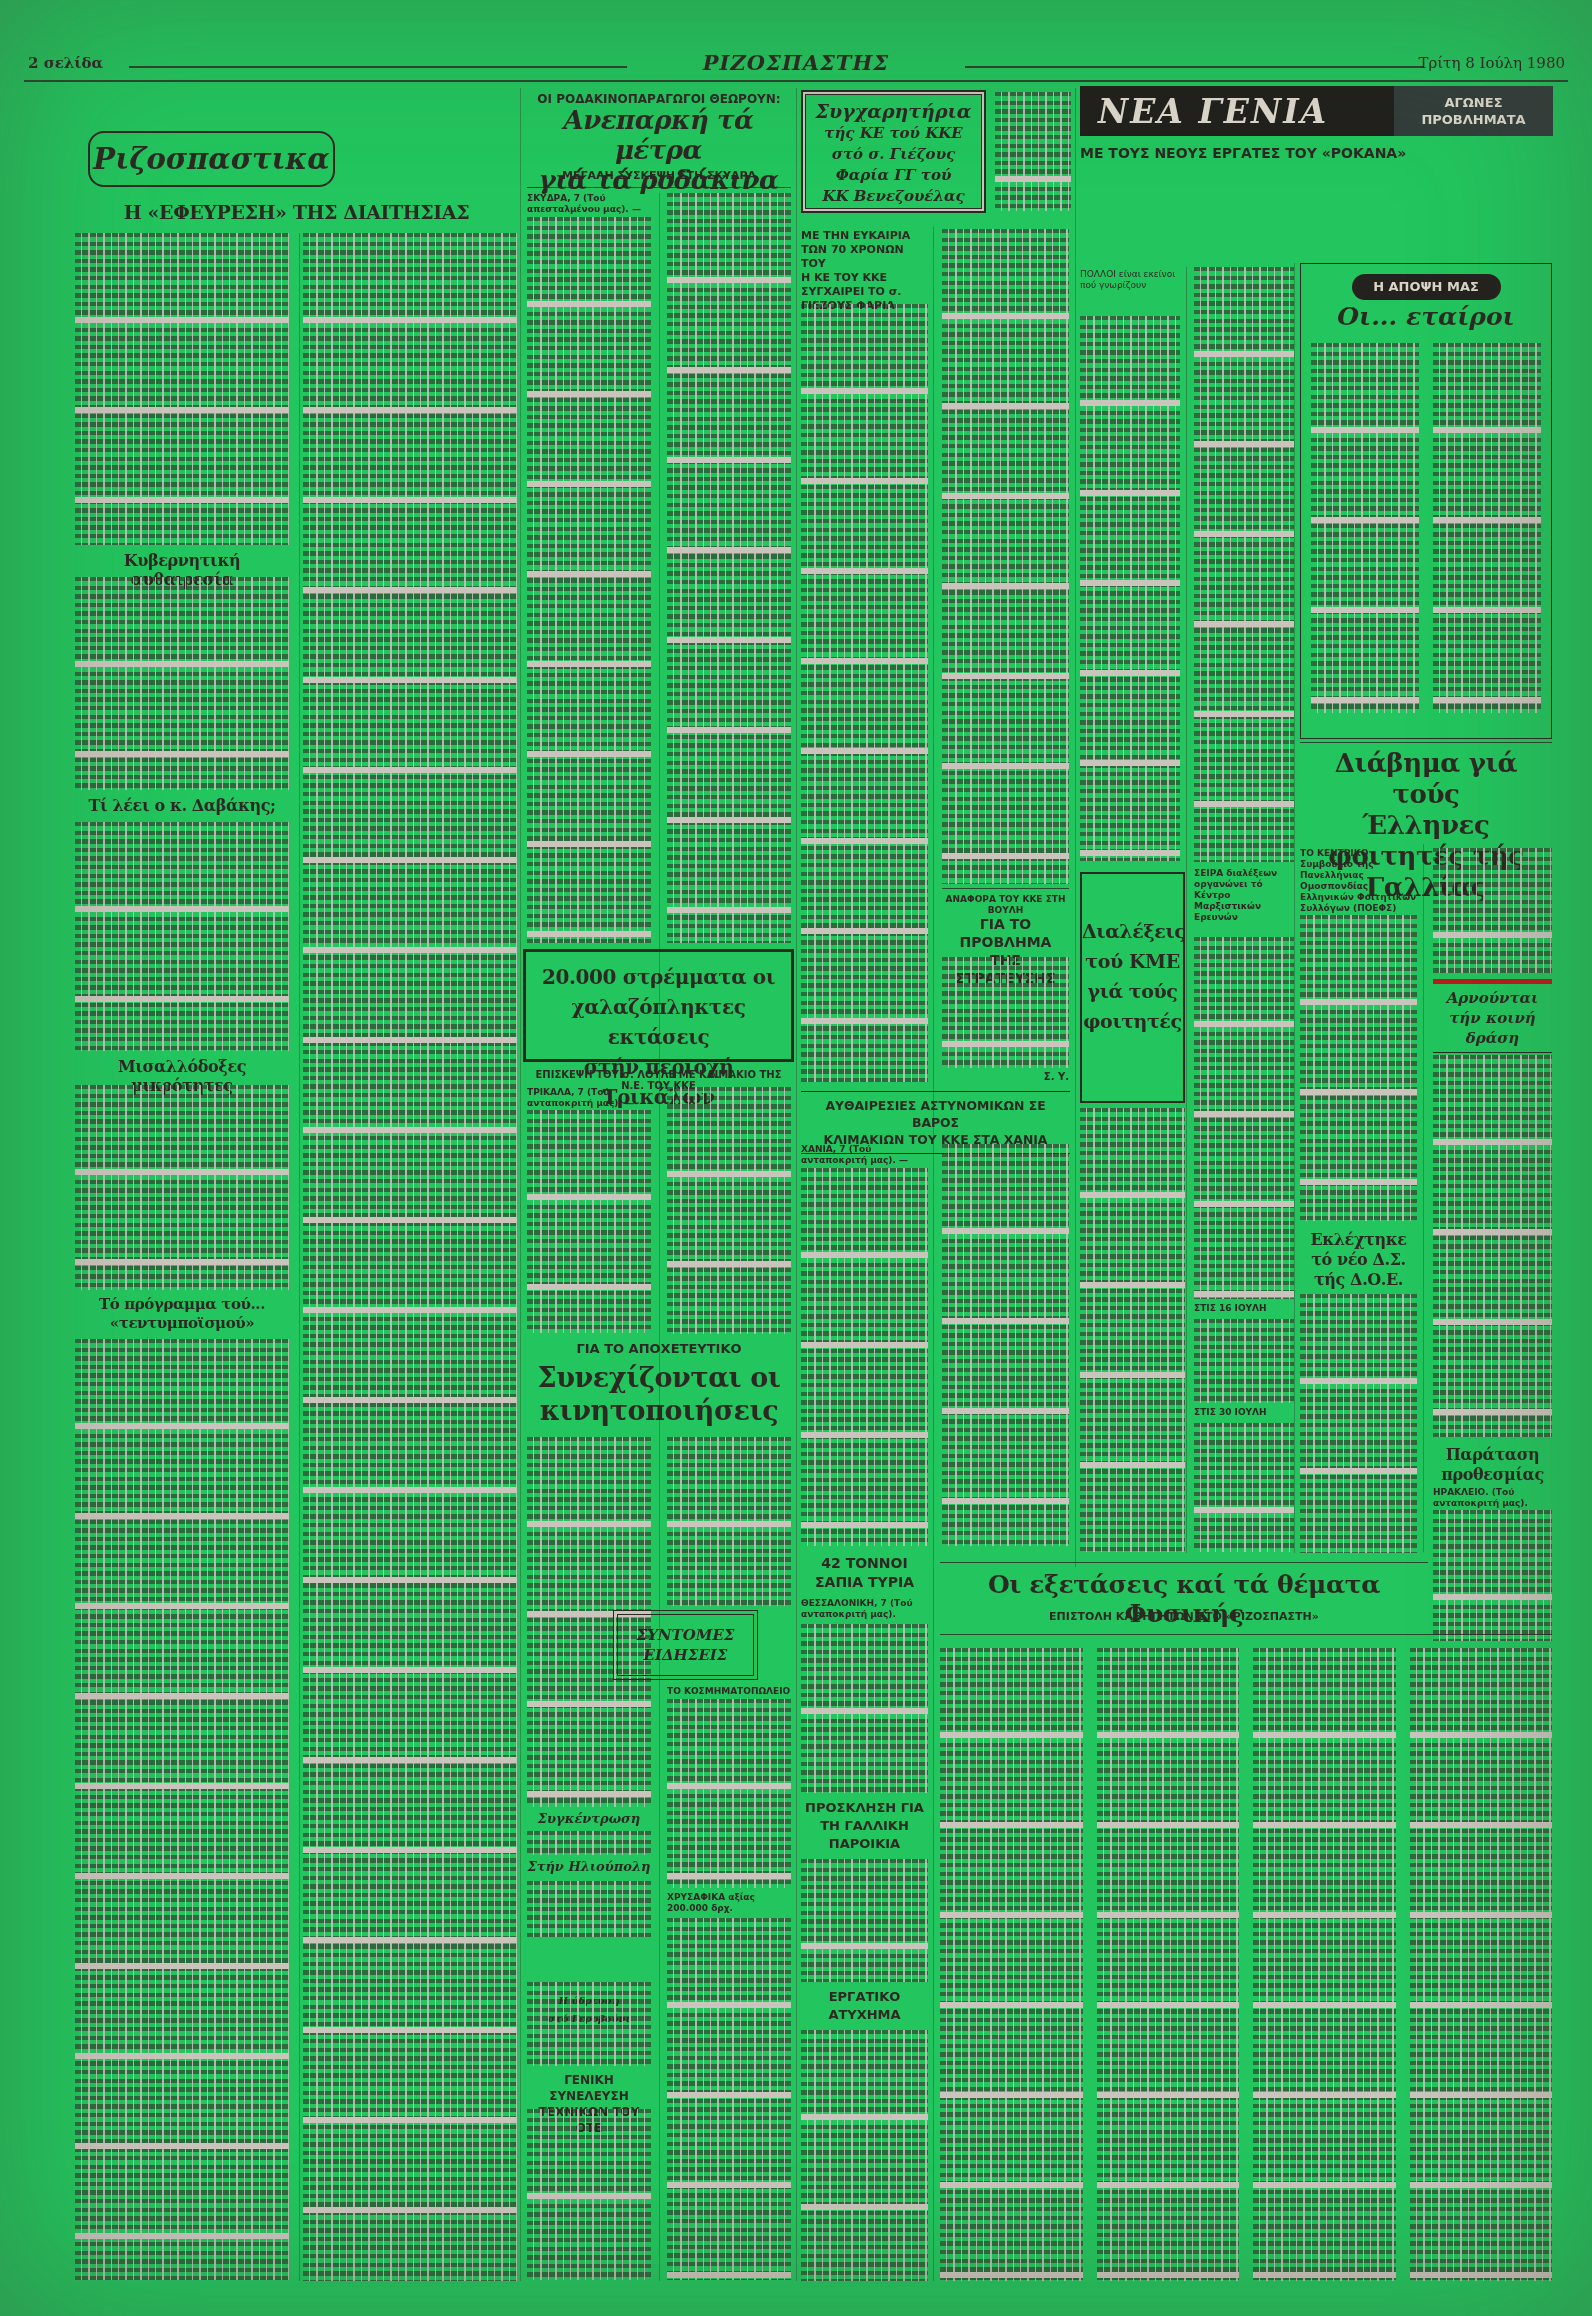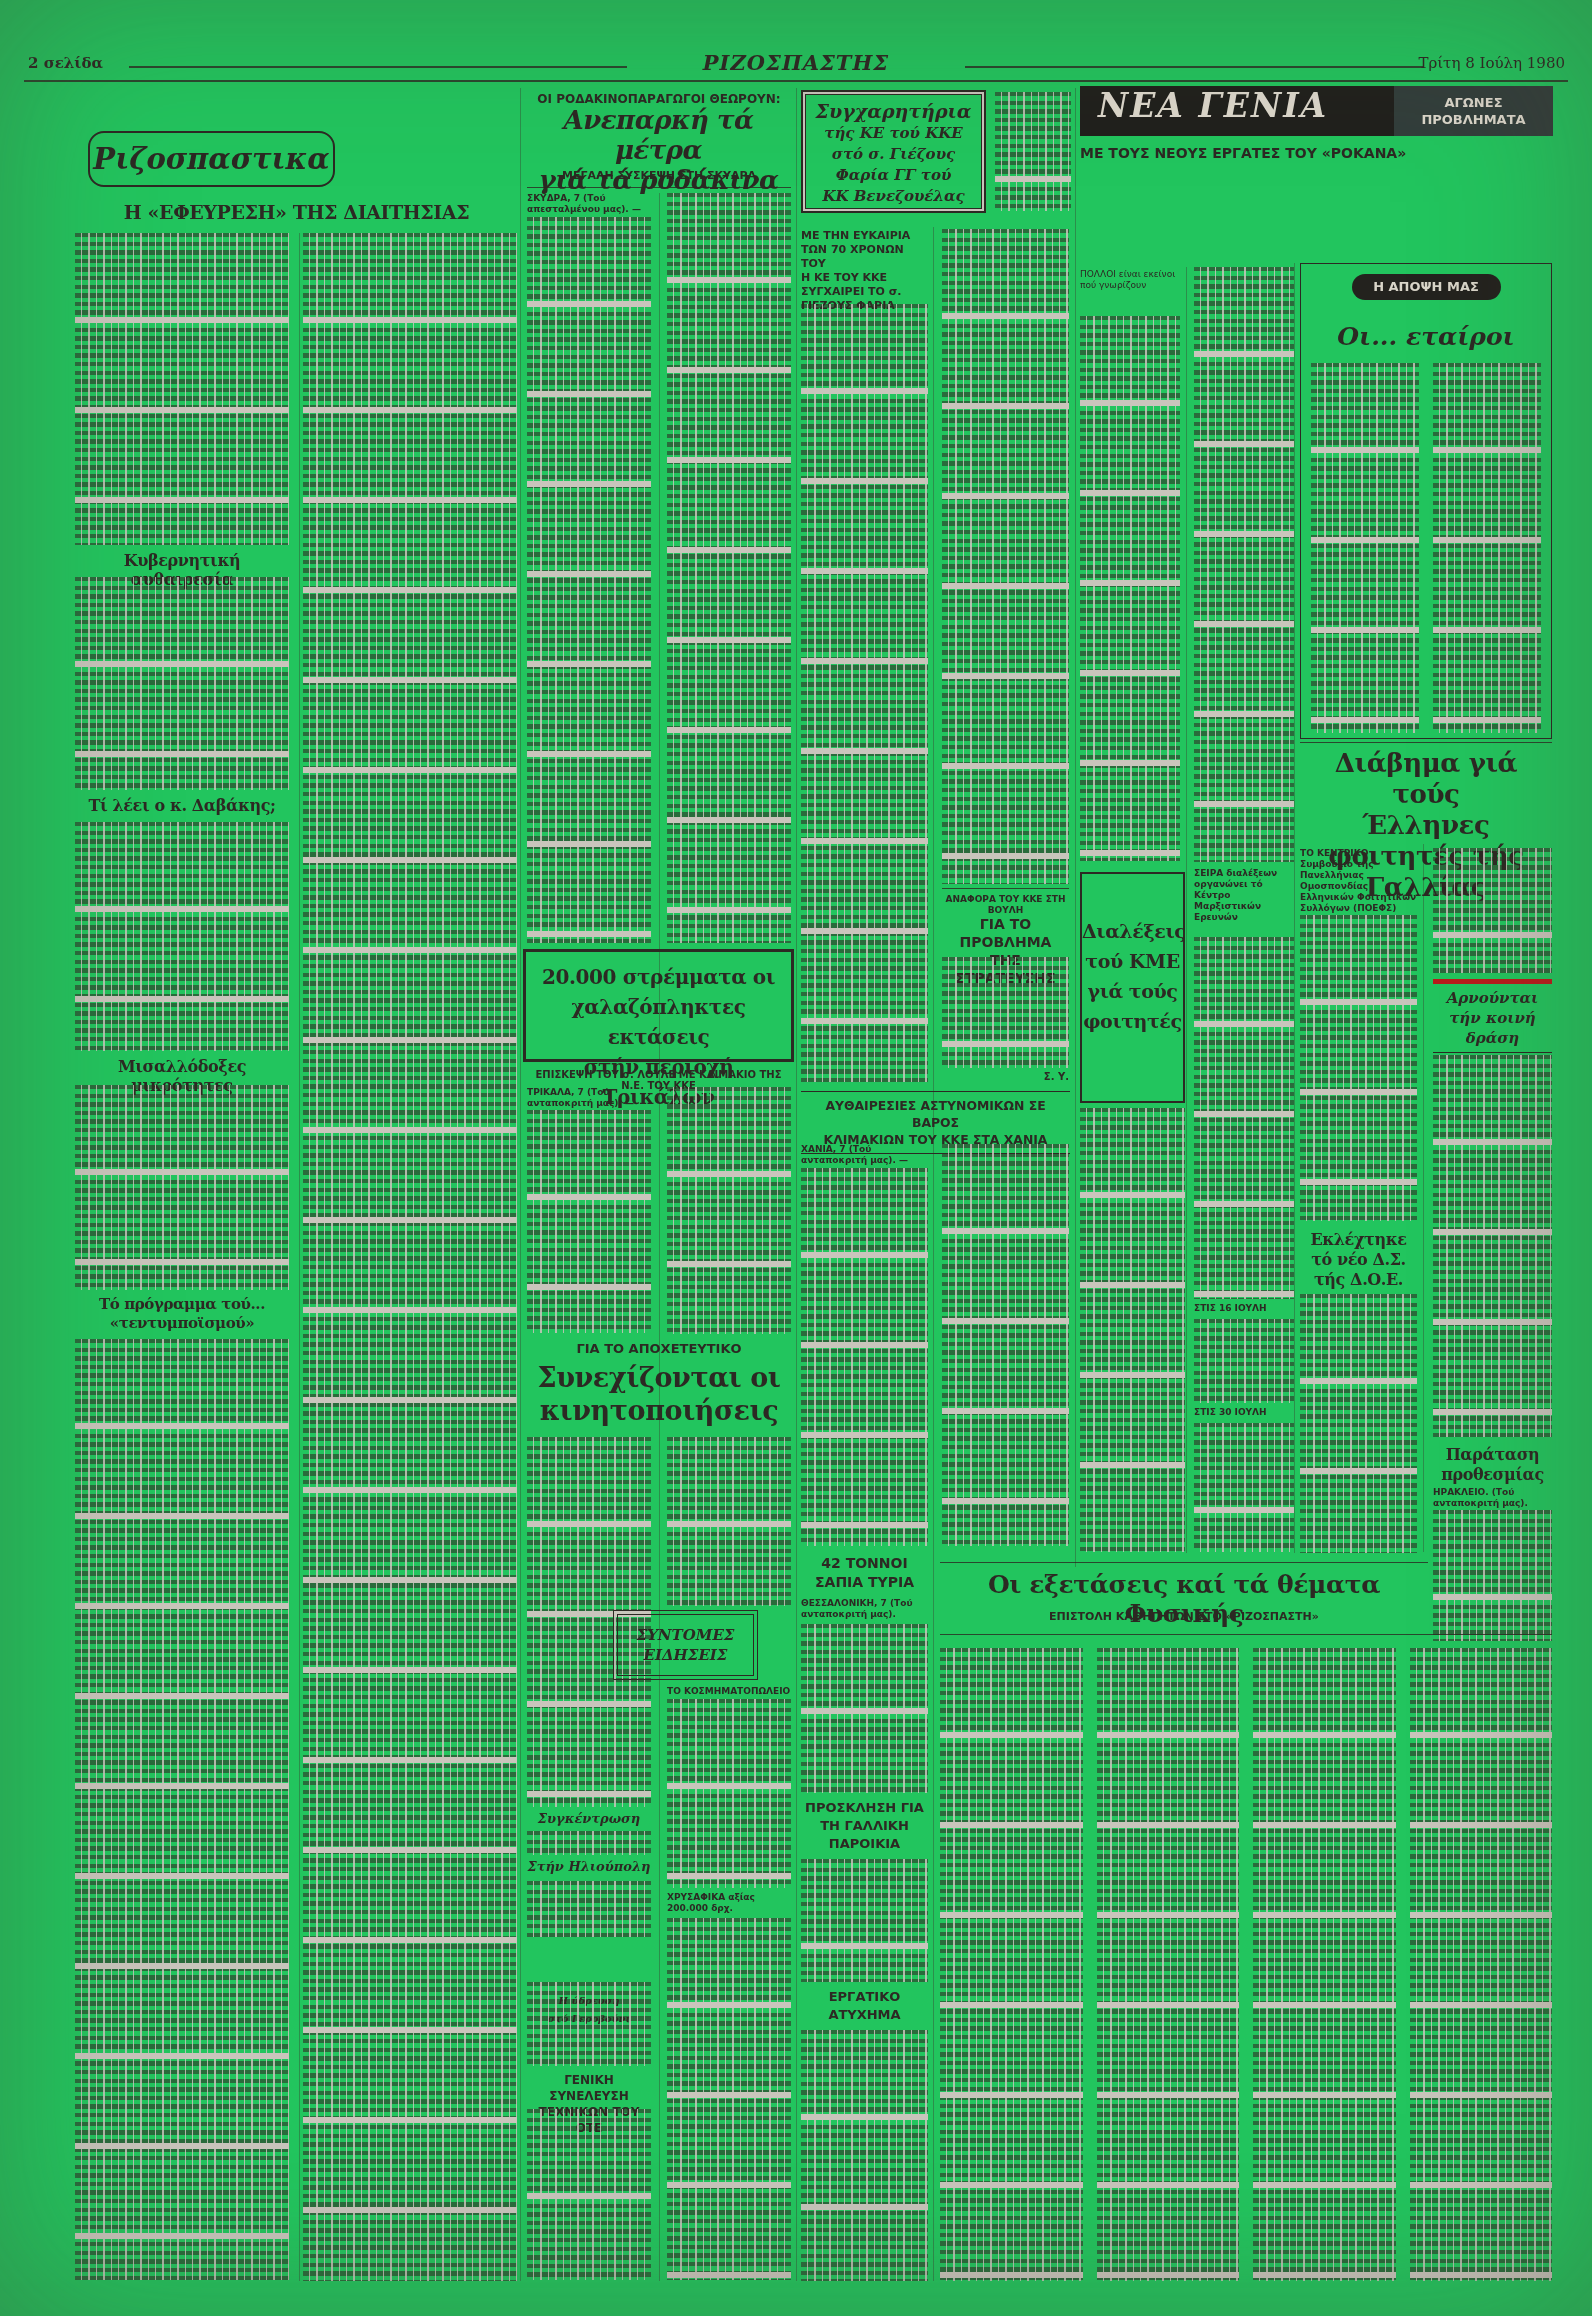--- a/index.html
+++ b/index.html
@@ -174,35 +174,35 @@
     <div>ΠΑΡΟΙΚΙΑ</div>
   </div>
   <div class="b g" style="left:801px;top:1859px;width:127px;height:123px"></div>
 
   <div class="b c kick" style="left:801px;top:1988px;width:127px;font-size:13px;line-height:18px">
     <div>ΕΡΓΑΤΙΚΟ</div>
     <div>ΑΤΥΧΗΜΑ</div>
   </div>
   <div class="b g" style="left:801px;top:2030px;width:127px;height:251px"></div>
 
-  <div class="b" style="left:1080px;top:86px;width:473px;height:50px;background:#20201c;display:flex;align-items:flex-start">
+  <div class="b" style="left:1080px;top:86px;width:473px;height:50px;background:#20201c;display:flex;align-items:center">
     <div class="ser" style="flex:1;color:#ddd8cc;font-weight:bold;font-style:italic;font-size:33px;letter-spacing:2px;padding-left:18px">ΝΕΑ ΓΕΝΙΑ</div>
     <div class="c sans" style="width:159px;height:100%;background:#323e3b;color:#ddd8cc;font-weight:bold;font-size:13px;line-height:17px;display:flex;flex-direction:column;justify-content:center">
       <div>ΑΓΩΝΕΣ</div>
       <div>ΠΡΟΒΛΗΜΑΤΑ</div>
     </div>
   </div>
   <div class="b kick" style="left:1080px;top:145px;width:428px;font-size:14px">ΜΕ ΤΟΥΣ ΝΕΟΥΣ ΕΡΓΑΤΕΣ ΤΟΥ «ΡΟΚΑΝΑ»</div>
   <div class="b lead" style="left:1080px;top:269px;width:100px">ΠΟΛΛΟΙ είναι εκείνοι πού γνωρίζουν</div>
   <div class="b g" style="left:1080px;top:316px;width:100px;height:545px"></div>
   <div class="b g" style="left:1194px;top:267px;width:100px;height:595px"></div>
 
   <div class="b" style="left:1300px;top:263px;width:252px;height:476px;border:1.5px solid #2c2923">
     <div class="pill c sans" style="width:149px;height:26px;line-height:26px;margin:10px auto 0;font-weight:bold;font-size:13px">Η ΑΠΟΨΗ ΜΑΣ</div>
-    <div class="c ser" style="margin-top:22px;font-weight:bold;font-style:italic;font-size:25px">Οι... εταίροι</div>
+    <div class="c ser" style="margin-top:2px;font-weight:bold;font-style:italic;font-size:25px">Οι... εταίροι</div>
     <div class="cols" style="height:370px;margin:12px 10px 0">
       <div class="g"></div>
       <div class="g"></div>
     </div>
   </div>
 
   <div class="hr" style="left:1300px;top:742px;width:252px"></div>
   <div class="b c ser hl" style="left:1300px;top:748px;width:252px;font-size:26px;line-height:31px">
     <div>Διάβημα γιά τούς</div>
     <div>Έλληνες</div>

